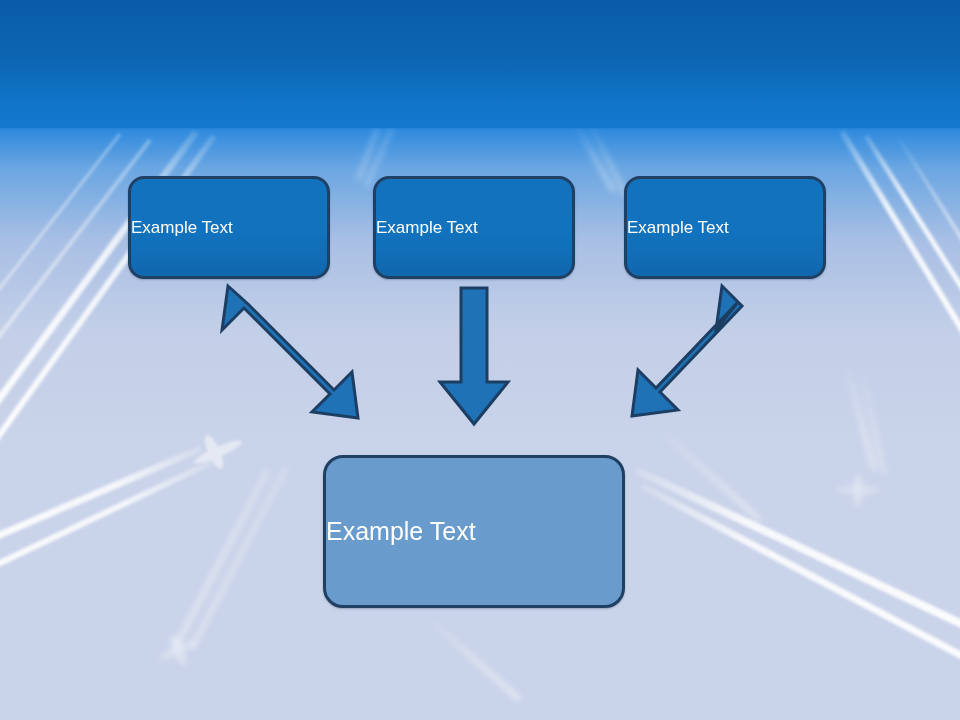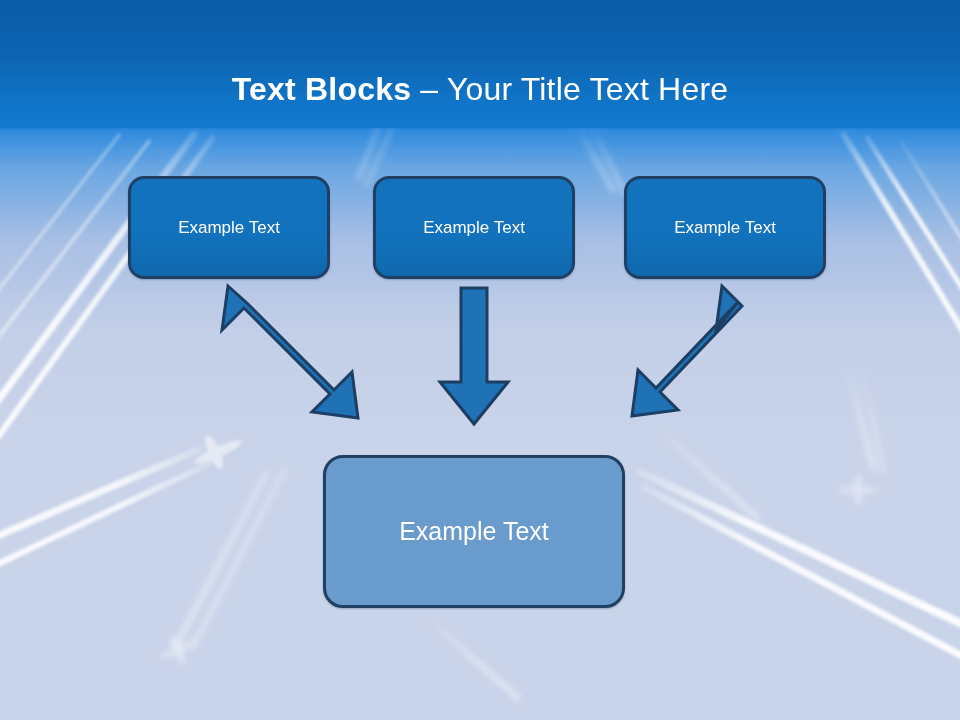--- a/index.html
+++ b/index.html
@@ -67,21 +67,20 @@
   .slide-title .t-light  { font-weight: normal; }
 
   
   .box {
     position: absolute;
     box-sizing: border-box;
     border: 3px solid #1f3f63;
     border-radius: 16px;
     display: flex;
     align-items: center;
-    justify-content: center;
     color: #ffffff;
     text-align: center;
     box-shadow: 0 1px 2px rgba(20,40,70,0.28);
   }
 
   .box-top {
     width: 202px;
     height: 103px;
     top: 176px;
     background: linear-gradient(to bottom, #1272bd 0%, #1272bd 55%, #1068ae 100%);
@@ -194,23 +193,20 @@
     </g>
 
     <g filter="url(#softer)">
       <path d="M 430 620 L 520 700" stroke="url(#trailFaint)" stroke-width="5" fill="none"></path>
       <path d="M 660 430 L 760 520" stroke="url(#trailFaint)" stroke-width="4" fill="none"></path>
     </g>
   </svg>
 
   <div class="title-band"></div>
 
-  <h1 class="slide-title">
-    <span class="t-strong">Text Blocks</span><span class="t-light"> – </span><span class="t-light">Your Title Text Here</span>
-  </h1>
 
   <svg class="arrows" viewBox="0 0 960 720">
 
     <polygon points="228,286 248,304 334,390 352,372 358,418 312,412 330,394 244,308 222,330" fill="#1f72b5" stroke="#1c3e63" stroke-width="3" stroke-linejoin="miter"></polygon>
 
     <polygon points="461,288 487,288 487,382 508,382 474,424 440,382 461,382" fill="#1f72b5" stroke="#1c3e63" stroke-width="3" stroke-linejoin="miter"></polygon>
 
     <polygon points="722,286 742,306 660,392 678,410 632,416 638,370 656,388 738,302 716,330" fill="#1f72b5" stroke="#1c3e63" stroke-width="3" stroke-linejoin="miter"></polygon>
   </svg>
 

